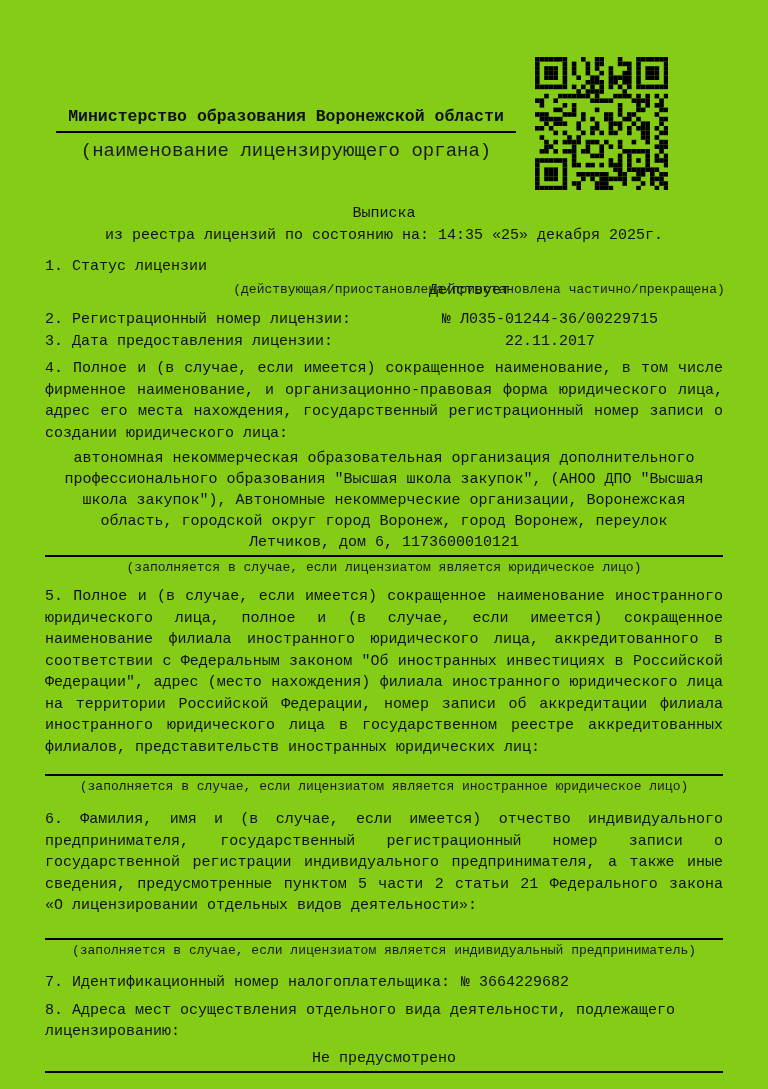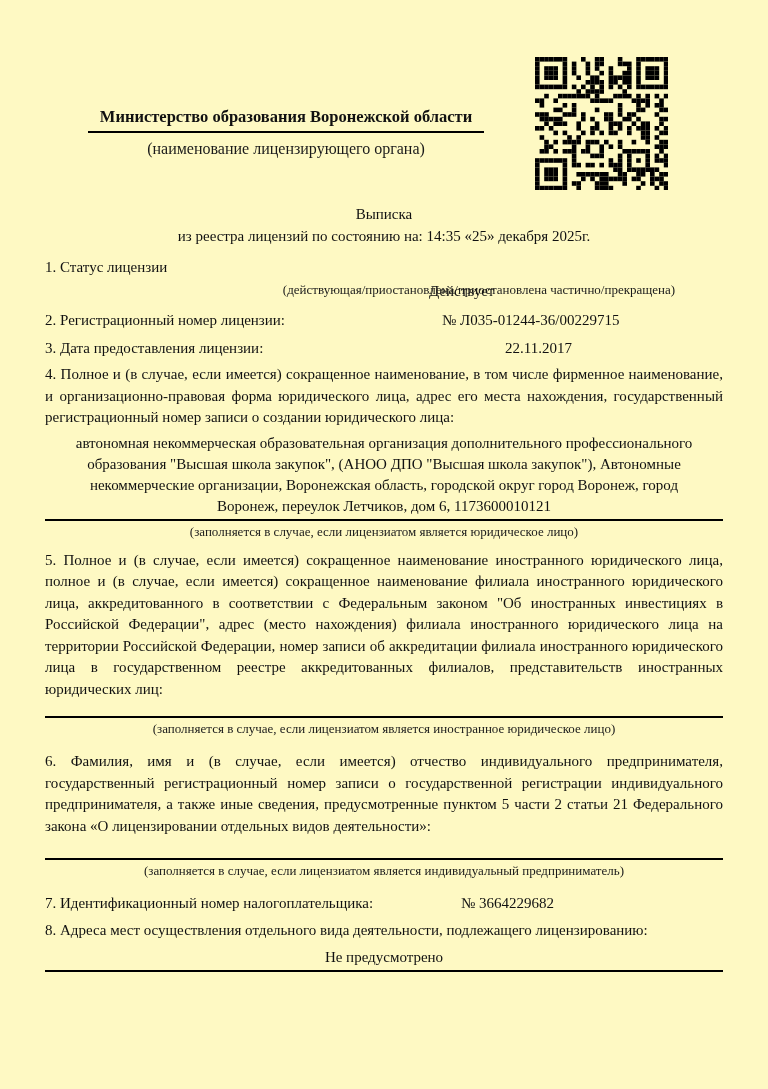--- a/index.html
+++ b/index.html
@@ -2,42 +2,42 @@
 <html lang="ru"><head>
 <meta charset="utf-8">
 <style>
   * { margin:0; padding:0; box-sizing:border-box; }
   html,body { background:#ffffff; }
   body {
     width:768px; height:1089px; position:relative; overflow:hidden;
     font-family:"Liberation Serif","DejaVu Serif",serif;
     color:#111111; font-size:15px;
   }
-  .page { position:absolute; inset:0; background:#fef9c3; }
+  .page { position:absolute; inset:0; background:#84cc16;font-family:Liberation Mono, monospace; }
 
   
   .org-header { position:absolute; left:45px; top:106px; width:482px; text-align:center; }
   .org-name {
     display:inline-block; font-weight:bold; font-size:16.5px; line-height:22px;
     border-bottom:2px solid #000; padding:0 12px 3px 12px;
   }
-  .org-caption { margin-top:7px; font-size:16px; color:#1a1a1a; }
+  .org-caption { margin-top:7px; font-size:19px; color:#1a1a1a; }
 
   
   .qr { position:absolute; left:535px; top:57px; width:134px; height:134px; }
 
   
   .content { position:absolute; left:45px; top:0; width:678px; }
   .doc-title   { margin-top:203px; text-align:center; line-height:22px; }
   .doc-subtitle{ text-align:center; line-height:22px; }
 
   .field-row { position:relative; line-height:22px; }
   .row-status    { margin-top:9px; }
   .row-regnum    { margin-top:12px; }
-  .row-date      { margin-top:6px; }
+  .row-date      { }
   .row-inn       { margin-top:14px; }
   .field-value { position:absolute; top:0; white-space:nowrap; }
   .v-status { left:384px;margin-top:24px; }
   .v-regnum { left:397px; }
   .v-date   { left:460px; }
   .v-inn    { left:416px; }
 
   .hint { font-size:13px; line-height:15px; text-align:center; color:#1a1a1a; }
   .hint-status { margin-top:4px; transform:translateX(95px); }
   .hint-after  { margin-top:3px; }

